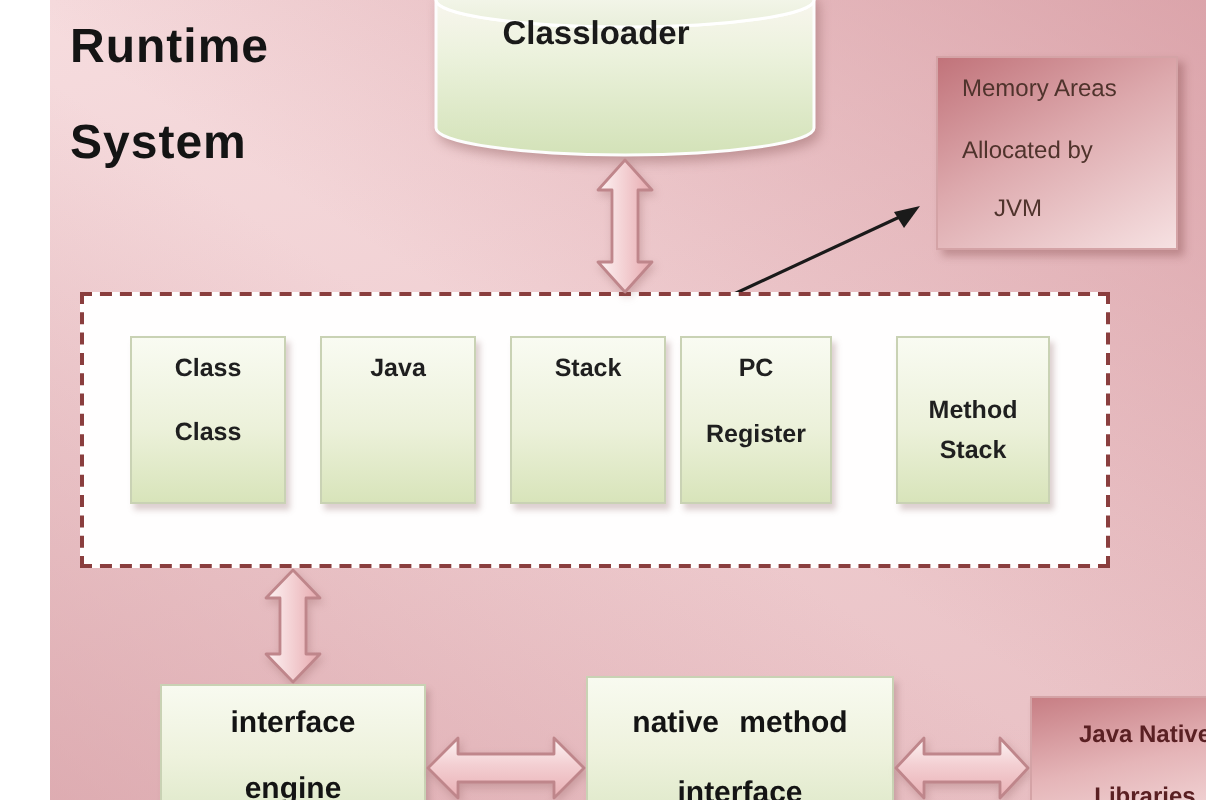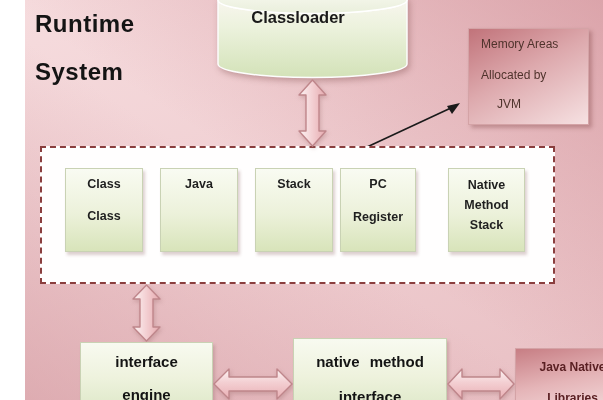--- a/index.html
+++ b/index.html
@@ -125,21 +125,20 @@
     <span class="l" style="top:8px">Java</span>
   </div>
   <div class="abox" style="left:230px;width:78px">
     <span class="l" style="top:8px">Stack</span>
   </div>
   <div class="abox" style="left:315px;width:76px">
     <span class="l" style="top:8px">PC</span>
     <span class="l" style="top:41px">Register</span>
   </div>
   <div class="abox" style="left:423px;width:77px">
-    <span class="l" style="top:9px">Native</span>
     <span class="l" style="top:29px">Method</span>
     <span class="l" style="top:49px">Stack</span>
   </div>
 
   <svg class="arrow-svg" style="left:272px;top:79px" width="31" height="68" viewBox="0 0 31 68">
     <path d="M15.5,1 L29,16 L22,16 L22,52 L29,52 L15.5,67 L2,52 L9,52 L9,16 L2,16 Z" fill="url(#arrowGradV)" stroke="#bf868b" stroke-width="1.4" stroke-linejoin="round"></path>
   </svg>
 
   <svg class="arrow-svg" style="left:106px;top:284px" width="31" height="58" viewBox="0 0 31 58">
     <path d="M15.5,1 L29,15 L22,15 L22,43 L29,43 L15.5,57 L2,43 L9,43 L9,15 L2,15 Z" fill="url(#arrowGradV)" stroke="#bf868b" stroke-width="1.4" stroke-linejoin="round"></path>

